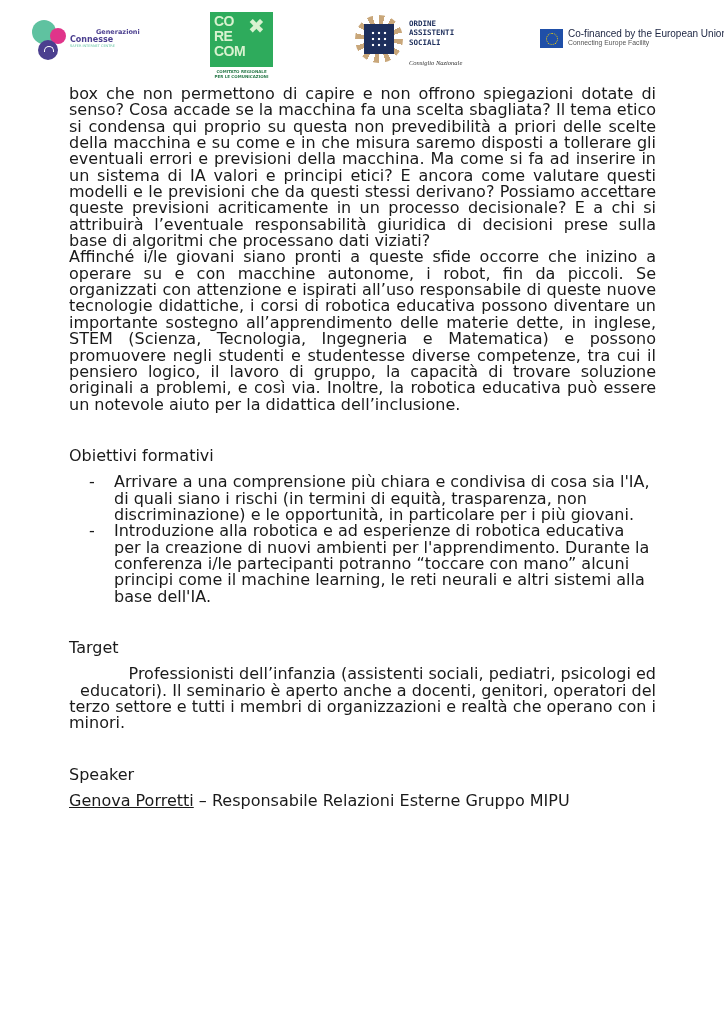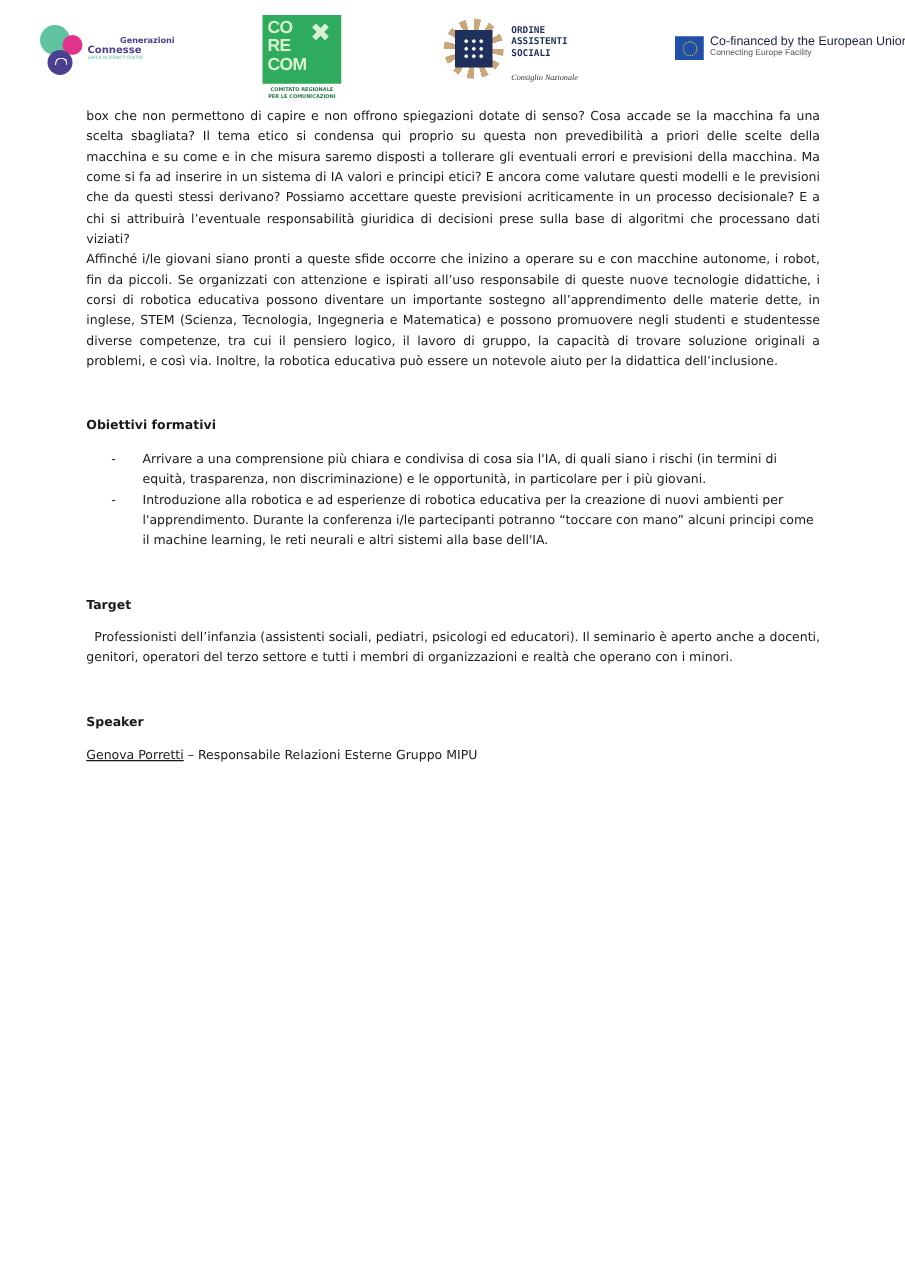--- a/index.html
+++ b/index.html
@@ -31,23 +31,23 @@
       background: radial-gradient(circle, #ffffff 1.2px, transparent 1.6px) 0 0 / 6px 6px; }
   .oas .name { position: absolute; left: 54px; top: 4px; font-size: 7.5px; line-height: 9.3px; font-weight: bold; color: #1e2f5c; font-family: "DejaVu Sans Mono", monospace; }
   .oas .cn { position: absolute; left: 54px; top: 44px; font-size: 6.5px; font-style: italic; color: #333; font-family: "Liberation Serif", serif; white-space: nowrap; }
   
   .eu { left: 540px; top: 28px; width: 150px; height: 22px; }
   .eu .flag { position: absolute; left: 0; top: 1px; width: 23px; height: 19px; background: #1f4fa8; }
   .eu .flag::after { content: ""; position: absolute; left: 6px; top: 4px; width: 10px; height: 10px; border-radius: 50%; border: 1px dotted #f5d400; }
   .eu .l1 { position: absolute; left: 28px; top: 0; font-size: 10px; color: #1a2340; white-space: nowrap; font-family: "Liberation Sans", sans-serif; }
   .eu .l2 { position: absolute; left: 28px; top: 11px; font-size: 6.8px; color: #555; white-space: nowrap; font-family: "Liberation Sans", sans-serif; }
 
-  .content { position: absolute; left: 69px; top: 86px; width: 587px; font-size: 10px; line-height: 16.35px; }
+  .content { position: absolute; left: 69px; top: 86px; width: 587px; font-size: 16px; line-height: 16.35px; }
   .content p { margin: 0; text-align: justify; text-align-last: left; }
-  .heading { font-weight: bold; margin: 0; }
+  .heading { font-weight: normal; margin: 0; }
   .gap-a { height: 35px; }
   .gap-b { height: 10px; }
   .list { margin: 0; padding: 0; list-style: none; }
   .list li { position: relative; padding-left: 45px; text-align: left; }
   .list li .dash { position: absolute; left: 20px; top: 0; }
   .u { text-decoration: underline; }
 </style>
 </head>
 <body>
 

